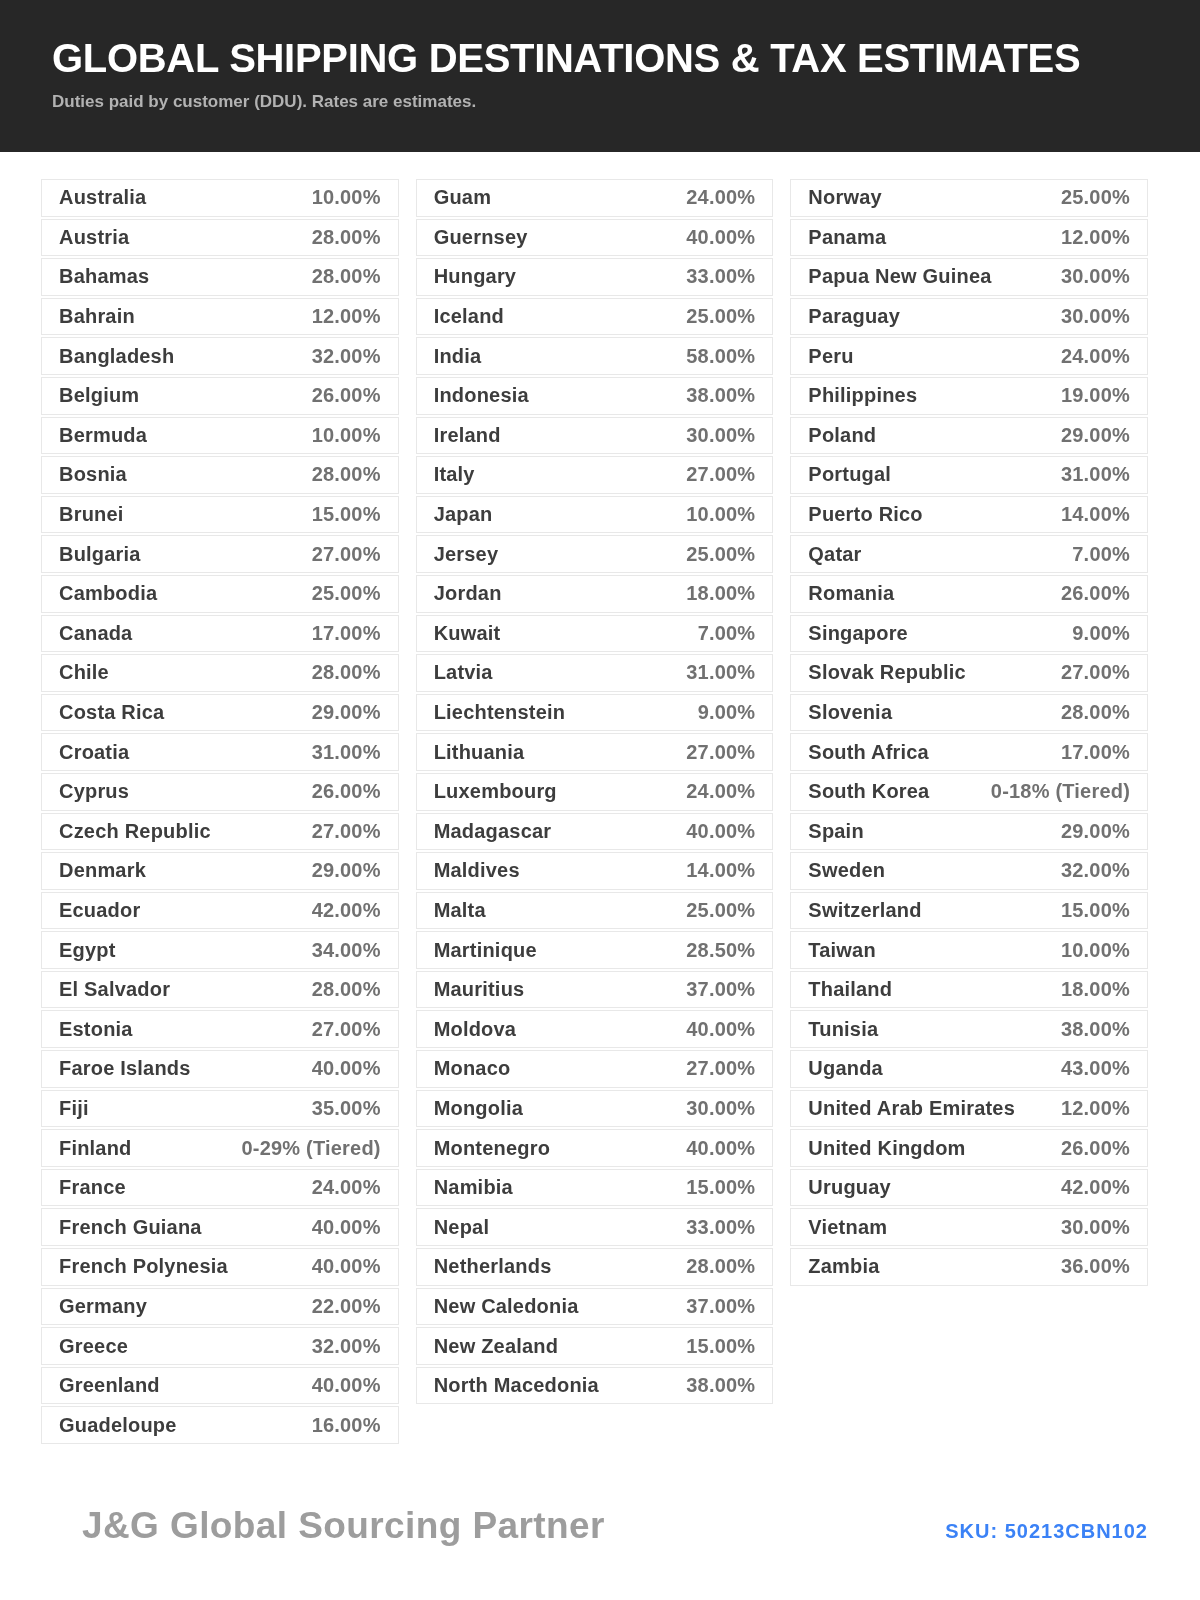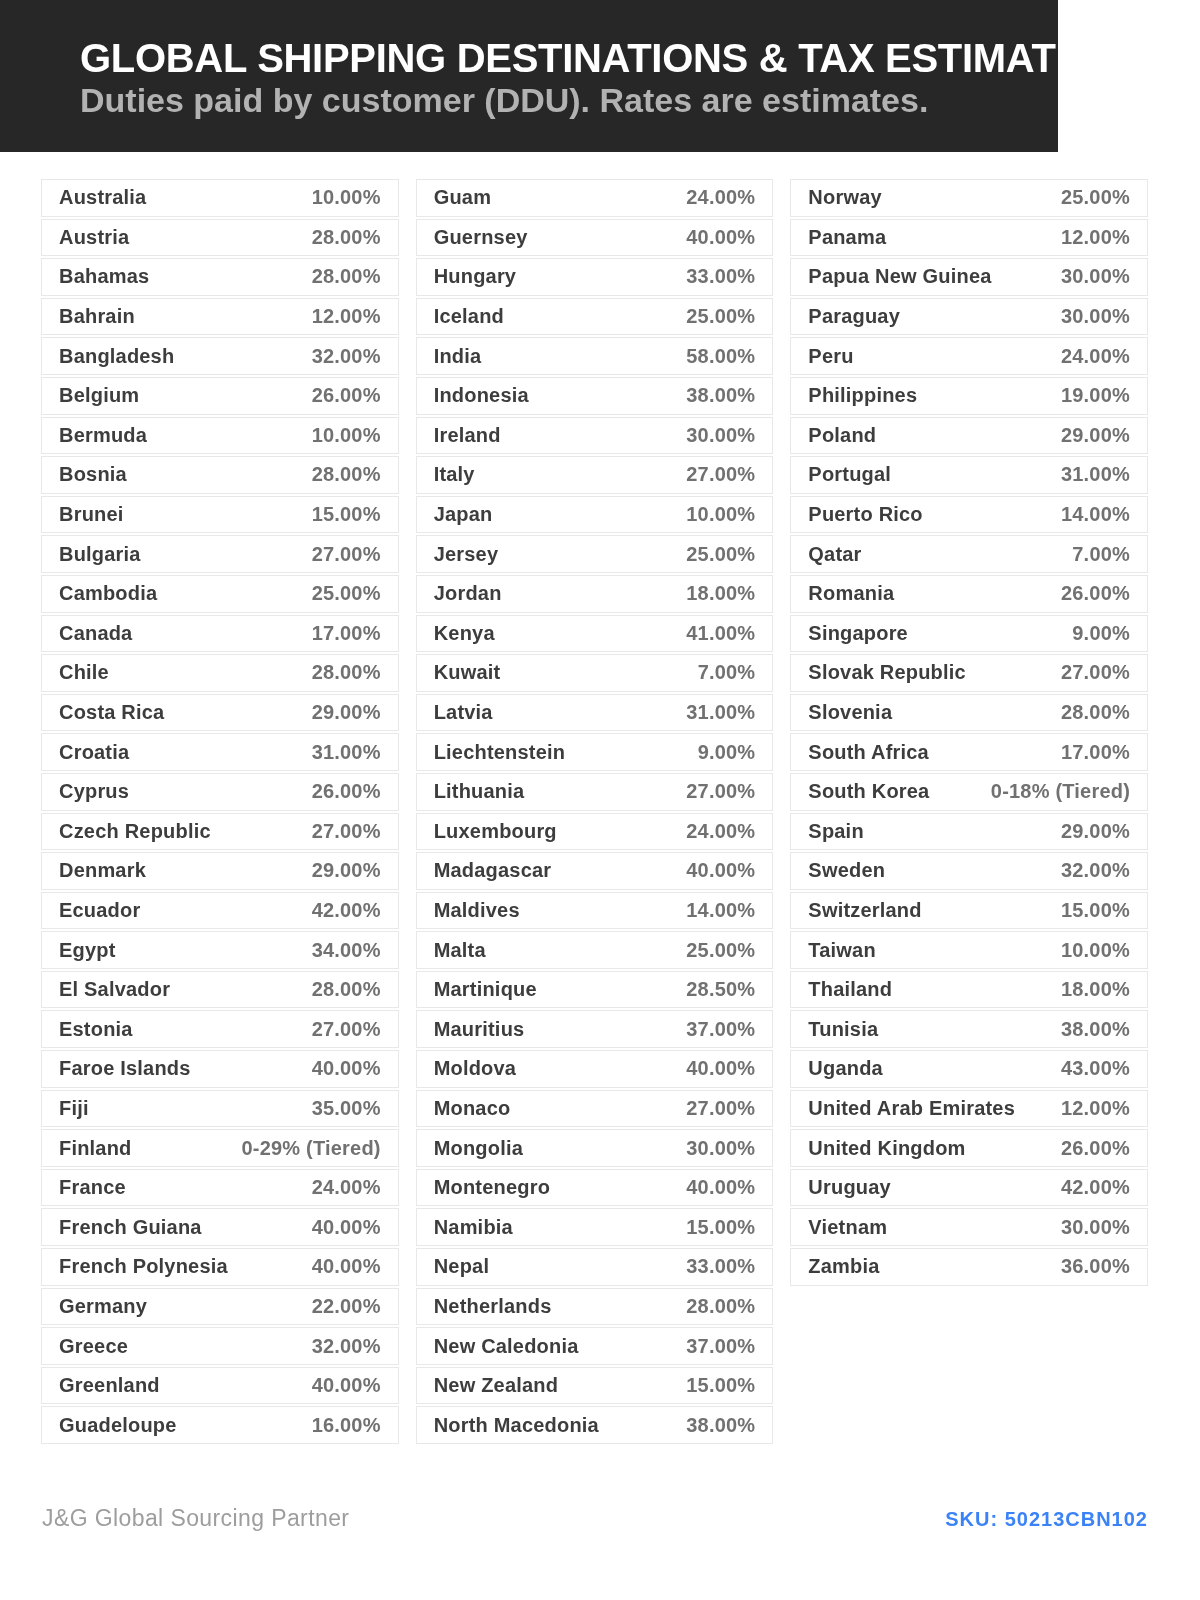--- a/index.html
+++ b/index.html
@@ -9,37 +9,37 @@
     height: 1600px;
     background: #ffffff;
     font-family: "Liberation Sans", sans-serif;
     overflow: hidden;
     position: relative;
   }
 
   
   .banner {
     background: #272727;
-    width: 1058px;
+    width: 1200px;
     height: 152px;
-    padding: 36px 52px 0 80px;
+    padding: 36px 52px 0 52px;
   }
   .banner .title {
     color: #ffffff;
     font-size: 40px;
     font-weight: 800;
     letter-spacing: -0.3px;
     white-space: nowrap;
     line-height: 1.1;
   }
   .banner .subtitle {
     color: #b2b2b2;
-    font-size: 34px;
+    font-size: 17px;
     font-weight: 700;
-    margin-top: 1px;
+    margin-top: 12px;
     white-space: nowrap;
   }
 
   
   .table-wrap {
     display: flex;
     gap: 17px;
     padding: 27px 52px 0 41px;
     align-items: flex-start;
   }
@@ -74,24 +74,25 @@
     left: 0;
     bottom: 0;
     width: 1200px;
     height: 95px;
     display: flex;
     justify-content: space-between;
     align-items: baseline;
     padding: 0 52px 38px 42px;
   }
   .brand {
-    font-size: 23px;
-    font-weight: 400;
+    font-size: 37px;
+    font-weight: 700;
     color: #9d9d9d;
     letter-spacing: 0.4px;
+    margin-left: 40px;
   }
   .sku {
     font-size: 20px;
     font-weight: 700;
     color: #3b82f6;
     letter-spacing: 1px;
   }
 </style>
 </head>
 <body>
@@ -271,24 +272,20 @@
       </div>
       <div class="row">
         <span class="country">Jersey</span>
         <span class="rate">25.00%</span>
       </div>
       <div class="row">
         <span class="country">Jordan</span>
         <span class="rate">18.00%</span>
       </div>
       <div class="row">
-        <span class="country">Kenya</span>
-        <span class="rate">41.00%</span>
-      </div>
-      <div class="row">
         <span class="country">Kuwait</span>
         <span class="rate">7.00%</span>
       </div>
       <div class="row">
         <span class="country">Latvia</span>
         <span class="rate">31.00%</span>
       </div>
       <div class="row">
         <span class="country">Liechtenstein</span>
         <span class="rate">9.00%</span>

